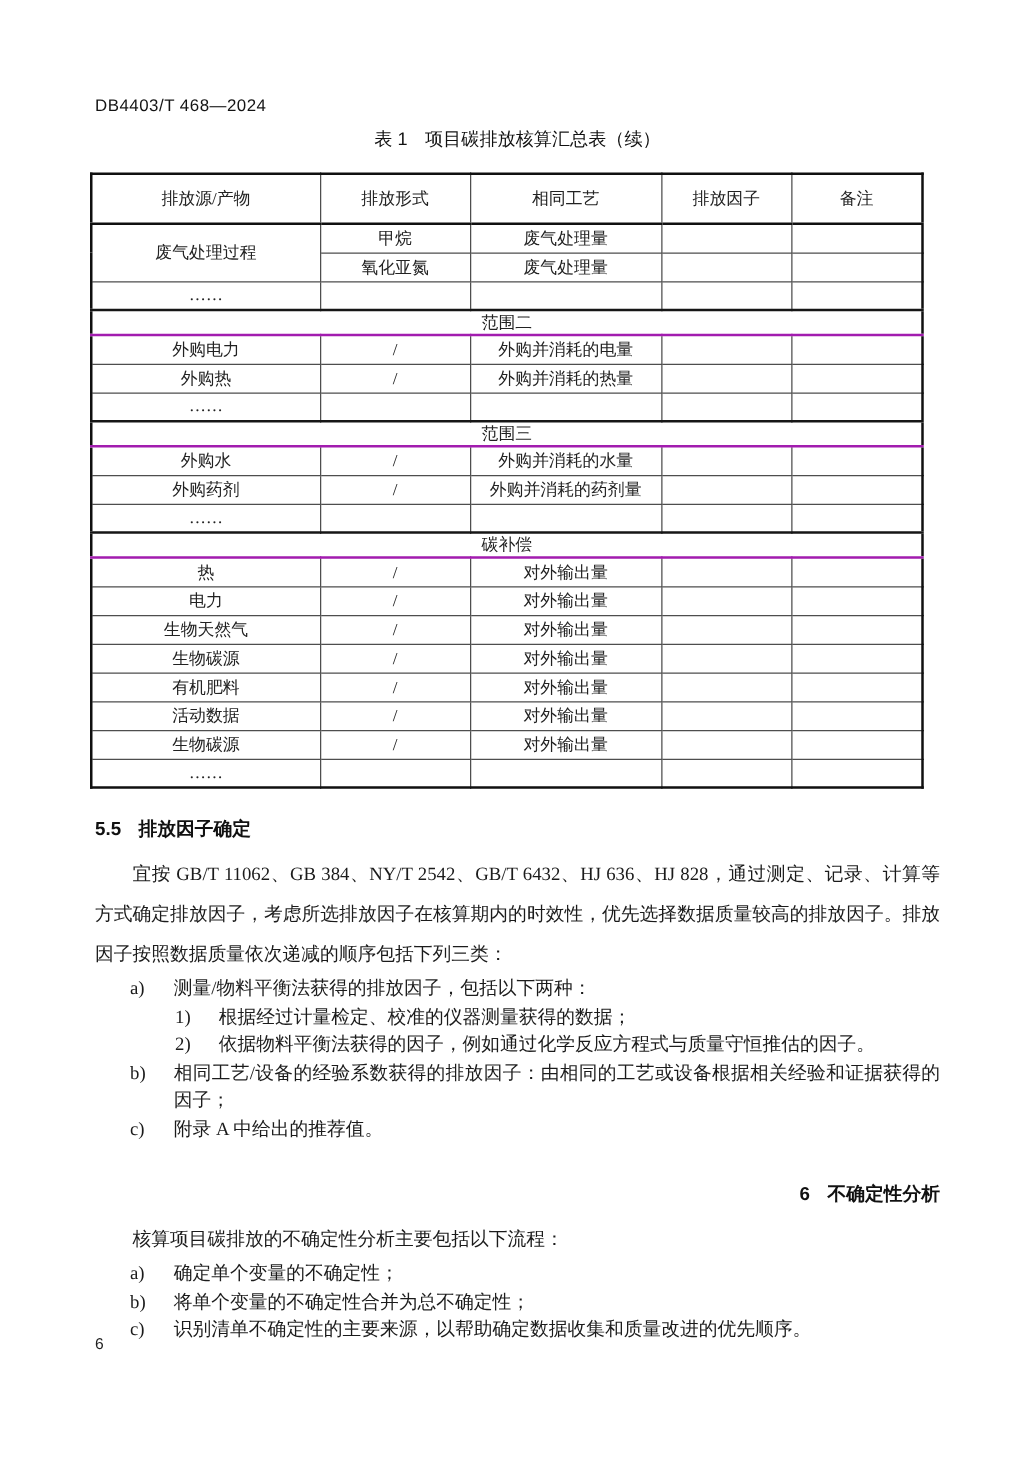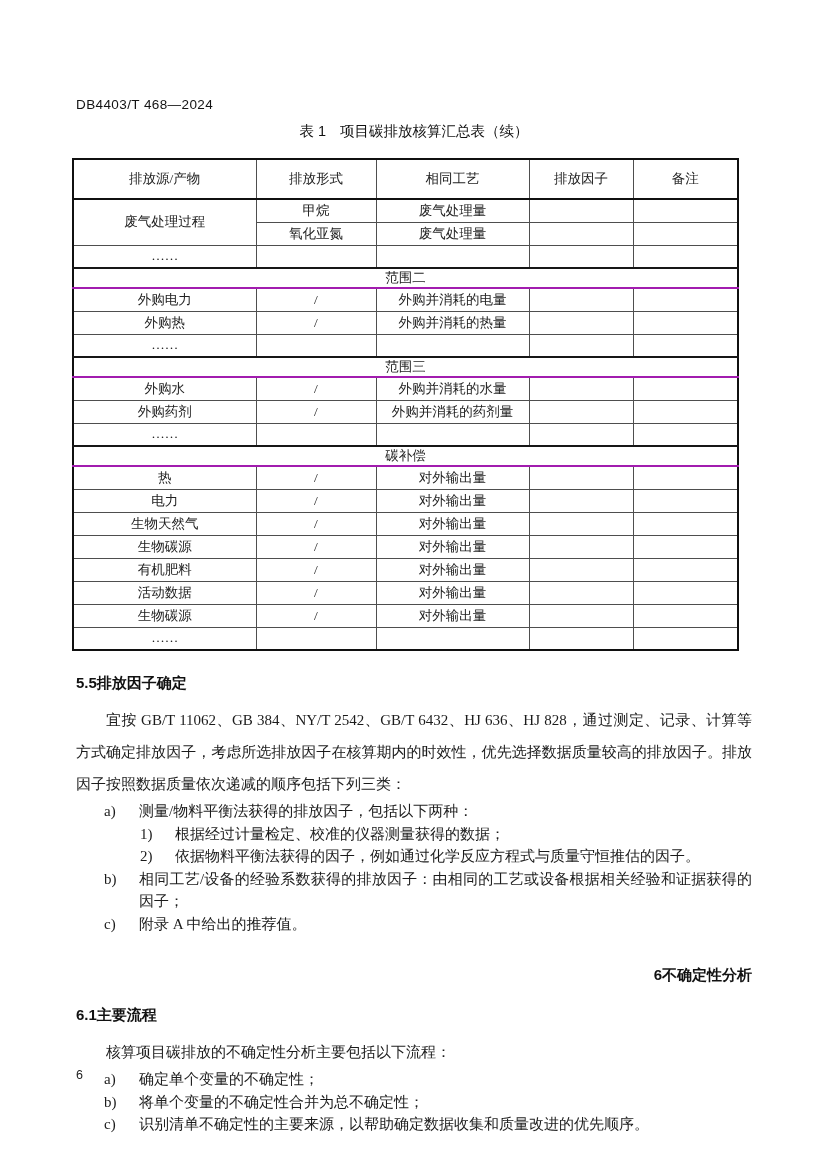--- a/index.html
+++ b/index.html
@@ -2,21 +2,21 @@
 <html lang="zh"><head>
 <meta charset="utf-8">
 <style>
   * { margin:0; padding:0; box-sizing:border-box; }
   html,body { background:#e8e8e8; }
   .page {
     position:relative; width:826px; height:1169px; margin:0 auto;
     background:#ffffff; color:#1b1b1b; overflow:hidden;
     font-family:"Liberation Serif","DejaVu Serif",serif;
   }
-  .content { padding:97px 74px 0 76px; }
+  .content { padding:77px 74px 0 76px; }
 
   .doc-number {
     font-family:"Liberation Sans","DejaVu Sans",sans-serif;
     font-size:13.5px; letter-spacing:0.4px; color:#141414;
   }
 
   .table-title {
     margin-top:10px; text-align:center; font-weight:normal; font-size:14.5px;
     font-family:"Liberation Sans","DejaVu Sans",sans-serif; color:#111;
   }
@@ -34,21 +34,21 @@
   }
   table.summary thead th { height:40px; border-bottom:2.5px solid #101010; }
   table.summary tr.section td {
     height:18px; border-top:2px solid #161616; border-bottom:2px solid #a21caf;
   }
 
   .h2 {
     font-family:"Liberation Sans","DejaVu Sans",sans-serif;
     font-weight:bold; font-size:15px; color:#111;
   }
-  .h2 .num { }
+  .h2 .num { margin-right:14px; }
   .sec55-h { margin-top:23px; }
   .sec6-h  { margin-top:31px;text-align:right; }
   .sec61-h { margin-top:21px; }
 
   .para {
     margin-top:11px; font-size:15px; line-height:32px;
     text-align:justify; text-indent:2em; color:#1b1b1b;
   }
 
   .list { font-size:15px; line-height:22.5px; color:#1b1b1b; }
@@ -248,23 +248,20 @@
       <div class="li">
         <span class="marker">c)</span>
         <div class="li-text">附录 A 中给出的推荐值。</div>
       </div>
     </div>
 
     <div class="h2 sec6-h">
       <span class="num">6</span><span>不确定性分析</span>
     </div>
 
-    <div class="h2 sec61-h">
-      <span class="num">6.1</span><span>主要流程</span>
-    </div>
 
     <div class="para">核算项目碳排放的不确定性分析主要包括以下流程：</div>
 
     <div class="list">
       <div class="li">
         <span class="marker">a)</span>
         <div class="li-text">确定单个变量的不确定性；</div>
       </div>
       <div class="li">
         <span class="marker">b)</span>

